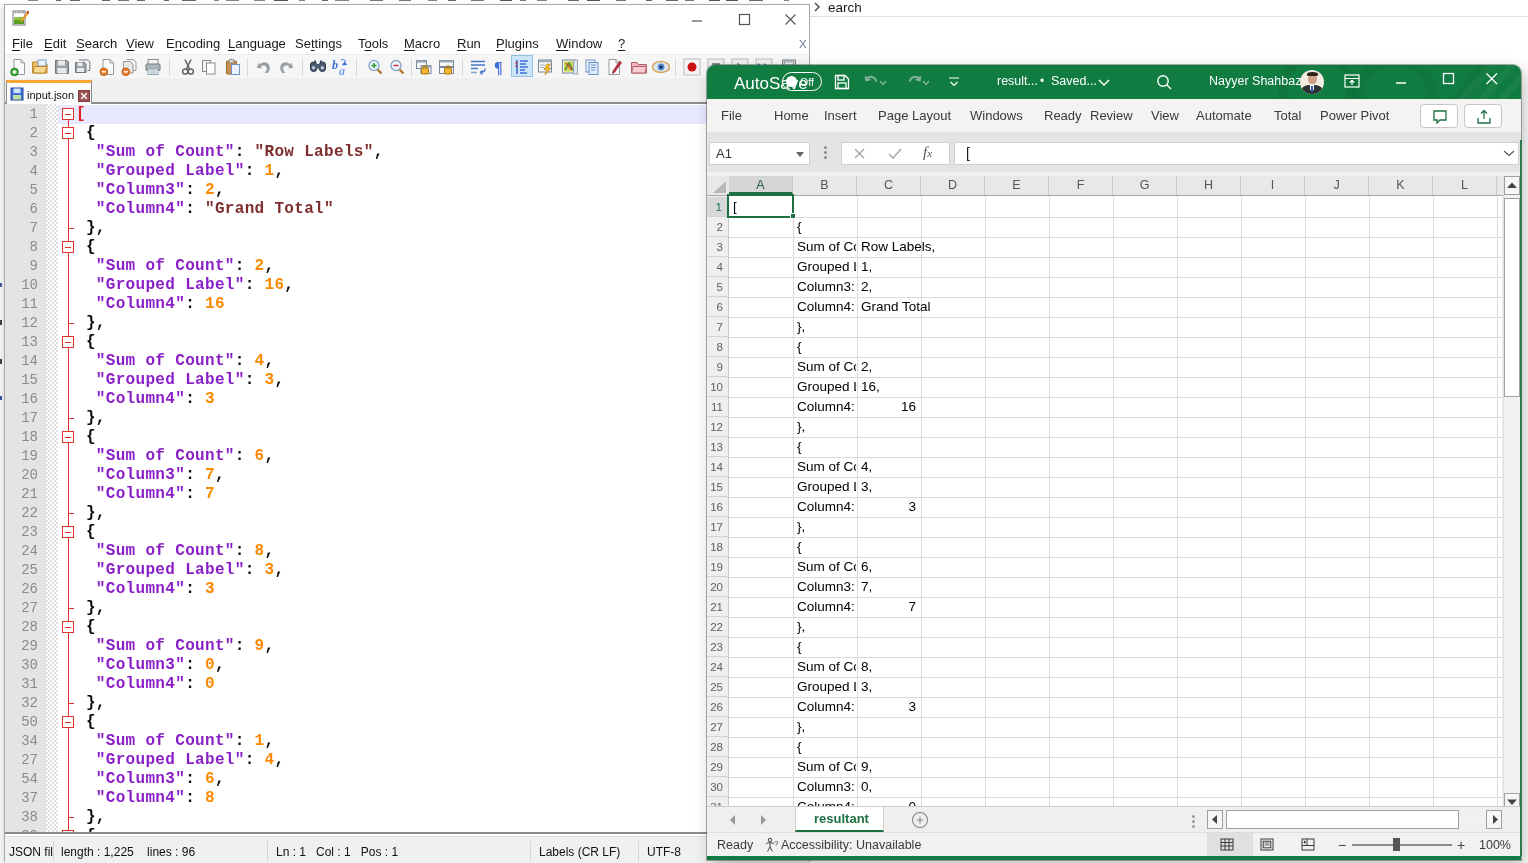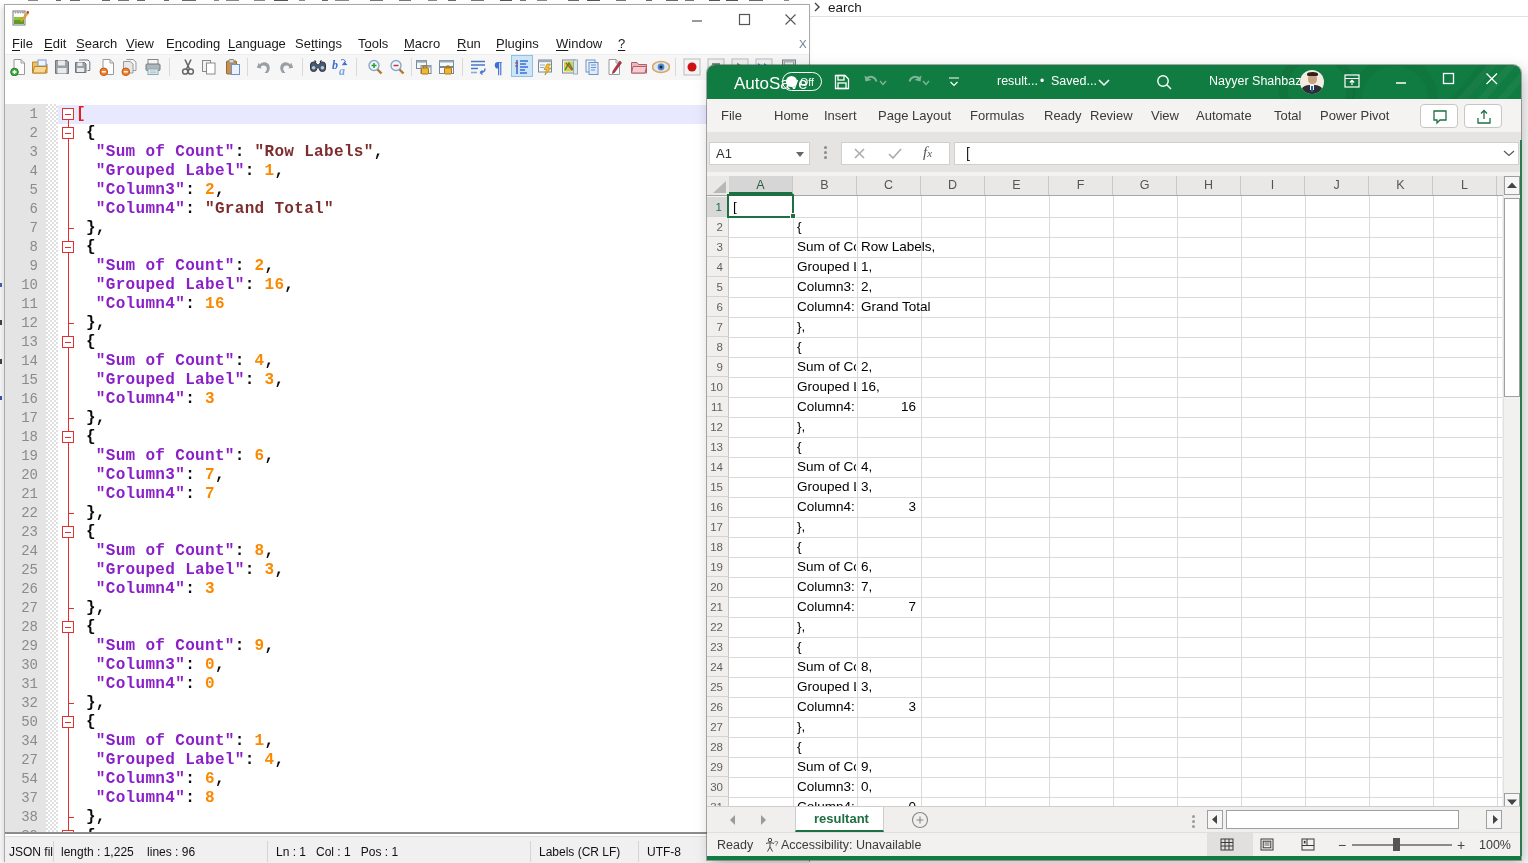--- a/index.html
+++ b/index.html
@@ -332,20 +332,34 @@
             <rect x="11.5" y="12.5" width="2" height="1.8"></rect>
           </g>
         </svg>
   <div class="tsep" style="left:164px"></div>
   <div class="tsep" style="left:242px"></div>
   <div class="tsep" style="left:297px"></div>
   <div class="tsep" style="left:351px"></div>
   <div class="tsep" style="left:406px"></div>
   <div class="tsep" style="left:457px"></div>
   <div class="tsep" style="left:670px"></div>
+ </div>
+ <div class="tabbar">
+  <div id="tab1">
+   <svg class="abs" style="left:3px;top:4px" width="14" height="14" viewBox="0 0 14 14">
+     <rect x="1" y="1" width="12" height="12" fill="#3d6fd6" stroke="#27489a" stroke-width="1"></rect>
+     <rect x="3.5" y="1.5" width="7" height="4.5" fill="#cfe2ff"></rect>
+     <rect x="3" y="8" width="8" height="4.5" fill="#bfe0a0"></rect>
+   </svg>
+   <span class="tname">input.json</span>
+   <svg class="abs" style="left:71px;top:7px" width="12" height="12" viewBox="0 0 13 13">
+     <rect x="0.5" y="0.5" width="12" height="12" fill="#955" stroke="#733"></rect>
+     <path d="M3.5 3.5 L9.5 9.5 M9.5 3.5 L3.5 9.5" stroke="#fff" stroke-width="1.6"></path>
+   </svg>
+  </div>
  </div>
  <div id="edit">
   <div id="nummargin"></div>
   <div id="bkmargin"></div>
   <div id="curline"></div>
   <div id="foldline"></div>
   <div id="codewrap" style="position:absolute;left:0;top:0.5px;width:100%;height:100%">
   <div class="cl" style="top:0.0px"><span class="b1">[</span></div>
 <div class="ln" style="top:0.0px">1</div>
 <div class="fb" style="top:3.5px">
@@ -536,21 +550,21 @@
         </svg>
   <svg class="abs" style="left:778px;top:7px" width="14" height="14">
           <path d="M1.5 1.5 L12 12 M12 1.5 L1.5 12" stroke="#fff" stroke-width="1.3"></path>
         </svg>
  </div>
  <div class="menurow">
   <span style="left:14px">File</span>
   <span style="left:67px">Home</span>
   <span style="left:117px">Insert</span>
   <span style="left:171px">Page Layout</span>
-  <span style="left:263px">Formulas</span>
+  <span style="left:263px">Windows</span>
   <span style="left:337px">Ready</span>
   <span style="left:383px">Review</span>
   <span style="left:444px">View</span>
   <span style="left:489px">Automate</span>
   <span style="left:567px">Total</span>
   <span style="left:613px">Power Pivot</span>
   <div class="abs" style="left:713px;top:5px;width:38px;height:24px;border:1px solid #c8c6c4;border-radius:4px;background:#fff">
    <svg class="abs" style="left:11px;top:4px" width="16" height="16">
             <path d="M2 2 H14 V11 H8 L5 14 V11 H2 Z" fill="none" stroke="#1e6f42" stroke-width="1.3"></path>
           </svg>

